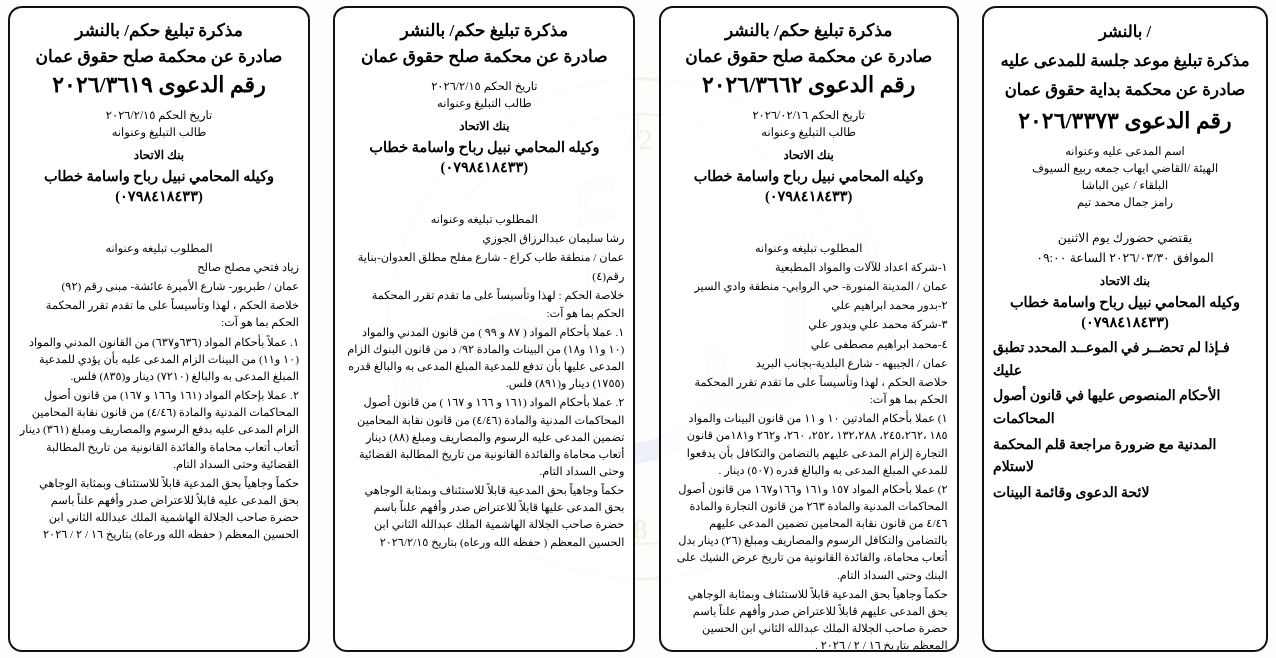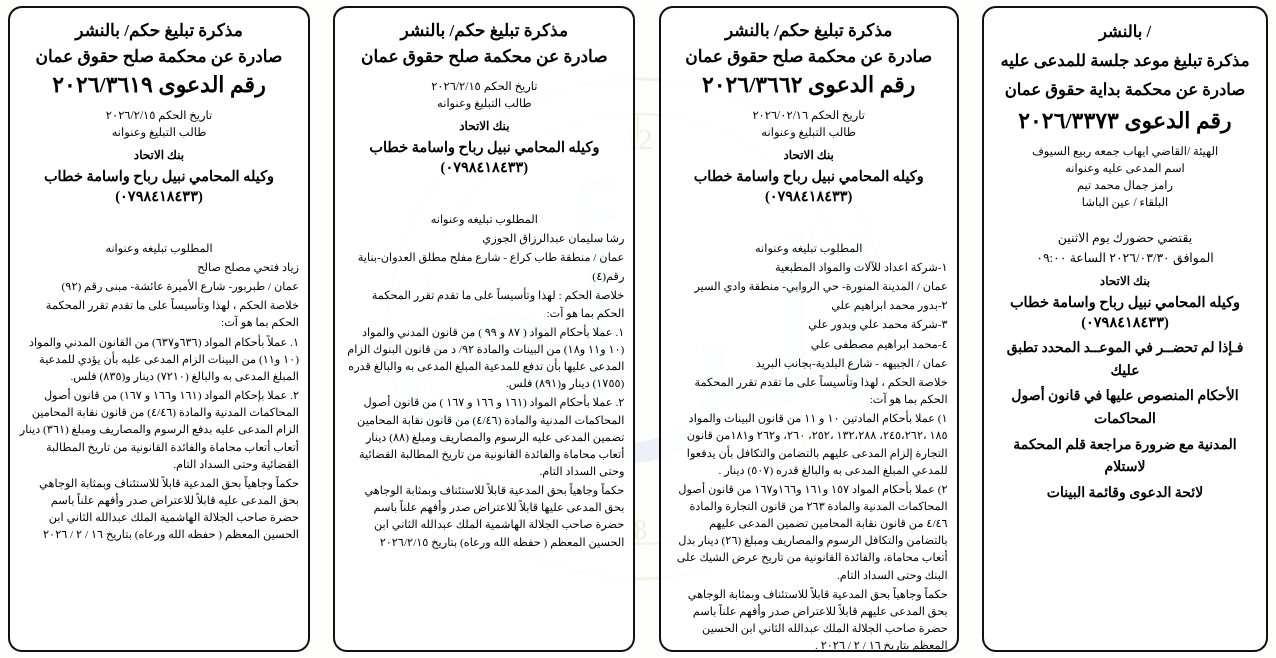--- a/index.html
+++ b/index.html
@@ -119,21 +119,21 @@
   .body {
     margin-top: 6px;
     text-align: right;
     font-size: 11.3px;
     line-height: 1.52;
     color: #000;
   }
   .body p { margin: 0 0 2px 0; }
   .body .center { text-align: center; margin-top: 35px; }
 
-  .c1 .body { font-size: 12.6px; line-height: 1.62; text-align: center; }
+  .c1 .body { font-size: 12.6px; line-height: 1.62; text-align: left; }
   .c1 .body p { margin: 0 0 3px 0; }
   .c1 .strong-line { font-weight: bold; font-size: 14px; }
 </style>
 </head>
 <body>
 
 <div id="page">
 
   <div class="watermark">
     <svg viewBox="0 0 520 520" width="520" height="520" aria-hidden="true">
@@ -158,24 +158,24 @@
   <div class="cards">
 
     <div class="card c1">
       <div class="title">
         <span class="ln">/ بالنشر</span>
         <span class="ln">مذكرة تبليغ موعد جلسة للمدعى عليه</span>
         <span class="ln">صادرة عن محكمة بداية حقوق عمان</span>
       </div>
       <div class="casenum">رقم الدعوى ٢٠٢٦/٣٣٧٣</div>
       <div class="meta">
+        <span class="ln">اسم المدعى عليه وعنوانه</span>
         <span class="ln">الهيئة /القاضي ايهاب جمعه ربيع السيوف</span>
-        <span class="ln">اسم المدعى عليه وعنوانه</span>
+        <span class="ln">البلقاء / عين الباشا</span>
         <span class="ln">رامز جمال محمد تيم</span>
-        <span class="ln">البلقاء / عين الباشا</span>
       </div>
       <div class="midline">
         <span class="ln">يقتضي حضورك يوم        الاثنين</span>
         <span class="ln">الموافق ٢٠٢٦/٠٣/٣٠  الساعة ٠٩:٠٠</span>
       </div>
       <div class="bank">بنك الاتحاد</div>
       <div class="lawyer">وكيله المحامي نبيل رباح واسامة خطاب</div>
       <div class="phone">(٠٧٩٨٤١٨٤٣٣)</div>
       <div class="body">
         <p class="strong-line">فـإذا لم تحضــر في الموعــد المحدد تطبق عليك</p>

